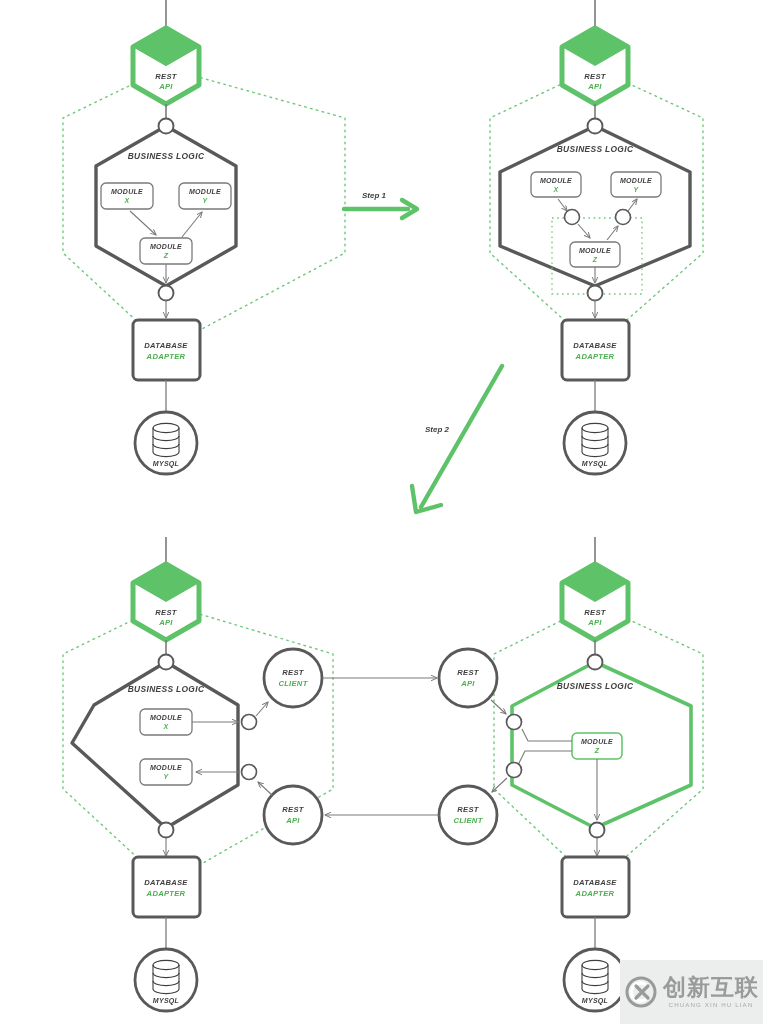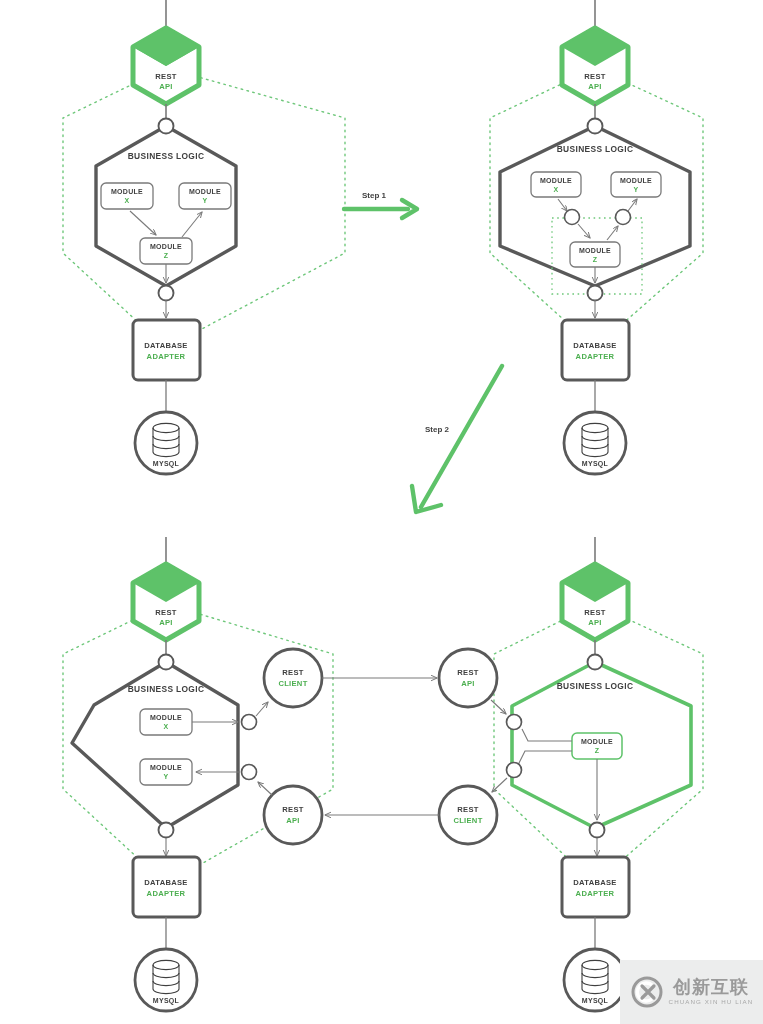--- a/index.html
+++ b/index.html
@@ -1,34 +1,34 @@
 <!DOCTYPE html>
 <html><head>
 <meta charset="utf-8">
 <style>
   html,body{margin:0;padding:0;background:#ffffff;}
   body{
     width:763px;height:1024px;overflow:hidden;
     font-family:"Liberation Sans","DejaVu Sans",sans-serif;
     position:relative;
   }
-  #stage{position:absolute;left:0;top:0;width:763px;height:1024px;}
+  #stage{position:absolute;left:0;top:0;width:763px;height:1024px;font-style:italic;}
   svg{display:block;}
   .lbl{font-family:"Liberation Sans","DejaVu Sans",sans-serif;font-weight:bold;text-anchor:middle;}
   .lbl-dark{fill:#3f3f3f;}
   .lbl-green{fill:#4caf50;}
   .t9{font-size:8.4px;letter-spacing:.35px;}
   .t8{font-size:7.6px;letter-spacing:.3px;}
   .t7{font-size:7px;letter-spacing:.3px;}
   .step{font-size:8px;font-weight:bold;fill:#3f3f3f;text-anchor:middle;
         font-family:"Liberation Sans","DejaVu Sans",sans-serif;}
   .wm{position:absolute;right:0;bottom:0;width:143px;height:64px;
       background:#eceded;display:flex;align-items:center;justify-content:center;gap:5px;}
   .wm-txt{display:flex;flex-direction:column;align-items:center;line-height:1;}
-  .wm-cn{font-size:18px;font-weight:bold;color:#9a9a9a;letter-spacing:1px;
+  .wm-cn{font-size:23px;font-weight:bold;color:#9a9a9a;letter-spacing:1px;
          font-family:"DejaVu Sans",sans-serif;}
   .wm-py{font-size:6.2px;color:#a8a8a8;letter-spacing:1.1px;margin-top:3px;
          font-family:"Liberation Sans",sans-serif;}
 </style>
 </head>
 <body>
 
 <div id="stage">
 <svg width="763" height="1024" viewBox="0 0 763 1024" xmlns="http://www.w3.org/2000/svg">
 

